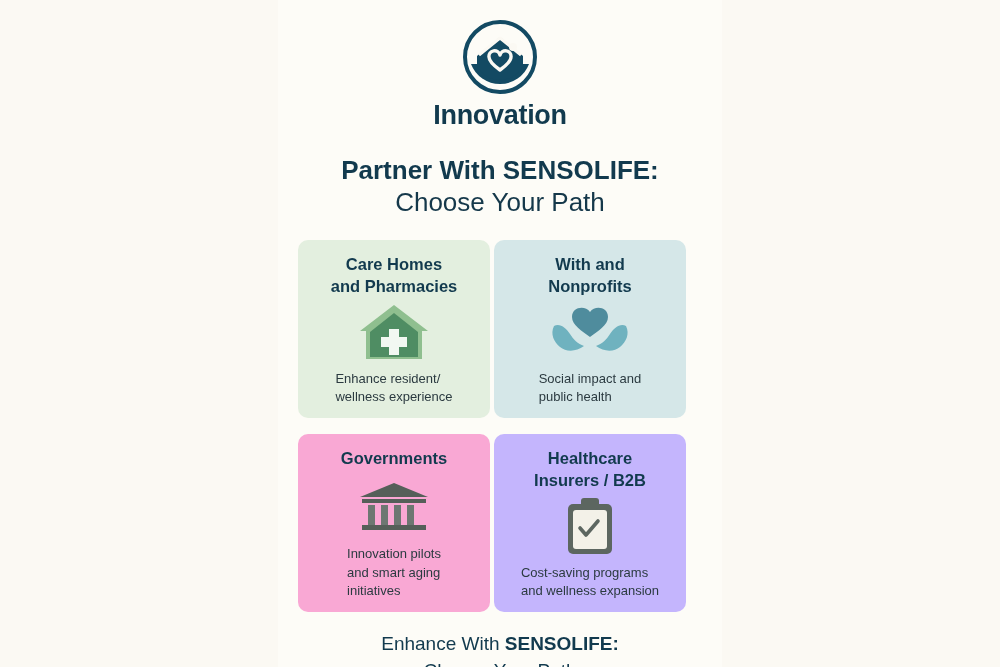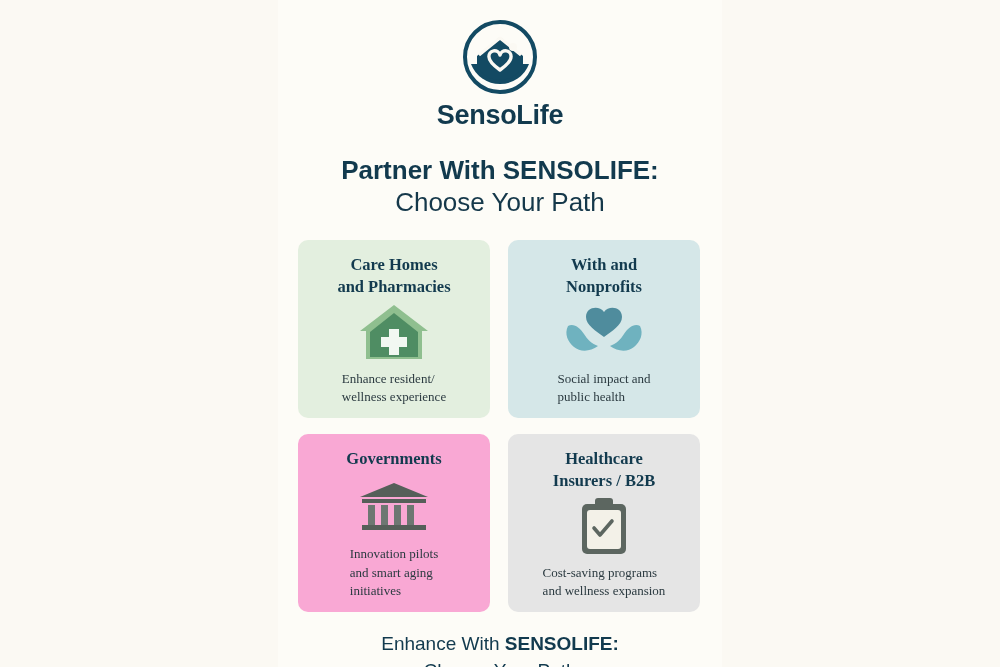--- a/index.html
+++ b/index.html
@@ -76,22 +76,21 @@
     color: #15384a;
   }
 
   
   .grid {
     margin-top: 22px;
     width: 404px;
     display: grid;
     grid-template-columns: 192px 192px;
     grid-template-rows: 178px 178px;
-    gap: 16px 18px;
-    font-family: Liberation Serif, serif;
+    gap: 16px 4px;
   }
   .card {
     border-radius: 10px;
     padding: 14px 12px 12px;
     box-sizing: border-box;
     display: flex;
     flex-direction: column;
     align-items: center;
     justify-content: flex-start;
   }
@@ -150,21 +149,21 @@
       <span class="logo-mark">
         <svg viewBox="0 0 74 74" width="74" height="74" aria-hidden="true">
           <circle cx="37" cy="37" r="35" fill="none" stroke="#134a63" stroke-width="4"></circle>
           <path d="M8 44 A31 31 0 0 0 66 44 Z" fill="#134a63"></path>
           <path d="M14 36 L37 17 L60 36 L60 46 A26 26 0 0 1 14 46 Z" fill="#134a63"></path>
           <path d="M16 35 L37 18 L58 35" fill="none" stroke="#fbf9f3" stroke-width="3" stroke-linejoin="round"></path>
           <circle cx="50" cy="27" r="4" fill="#fbf9f3"></circle>
           <path d="M37 50 c-7-5-11-9-11-13 a5.6 5.6 0 0 1 11-2 a5.6 5.6 0 0 1 11 2 c0 4-4 8-11 13 z" fill="none" stroke="#fbf9f3" stroke-width="3.4" stroke-linejoin="round"></path>
         </svg>
       </span>
-      <span class="logo-text">SensoLife</span>
+      <span class="logo-text">Innovation</span>
     </div>
 
     <div class="headline">
       <span class="l1">Partner With SENSOLIFE:</span>
       <span class="l2">Choose Your Path</span>
     </div>
 
     <div class="grid">
 
       <div class="card" style="background:#e3efdf">
@@ -219,21 +218,21 @@
             <rect x="8" y="46" width="64" height="5" fill="#555f59"></rect>
           </svg>
         </div>
         <div class="card-desc">
           <span>Innovation pilots</span><br>
           <span>and smart aging</span><br>
           <span>initiatives</span>
         </div>
       </div>
 
-      <div class="card" style="background:#e5e5e5">
+      <div class="card" style="background:#c4b5fd">
         <div class="card-title">
           <span>Healthcare</span><br>
           <span>Insurers / B2B</span>
         </div>
         <div class="card-icon">
           <svg viewBox="0 0 56 62" width="56" height="62" aria-hidden="true">
             <rect x="6" y="8" width="44" height="50" rx="5" fill="#5c6660"></rect>
             <rect x="11" y="14" width="34" height="39" rx="3" fill="#f3f1e8"></rect>
             <rect x="19" y="2" width="18" height="11" rx="3" fill="#5c6660"></rect>
             <path d="M18 32 l6 7 l12 -14" fill="none" stroke="#5c6660" stroke-width="3.6" stroke-linecap="round" stroke-linejoin="round"></path>

